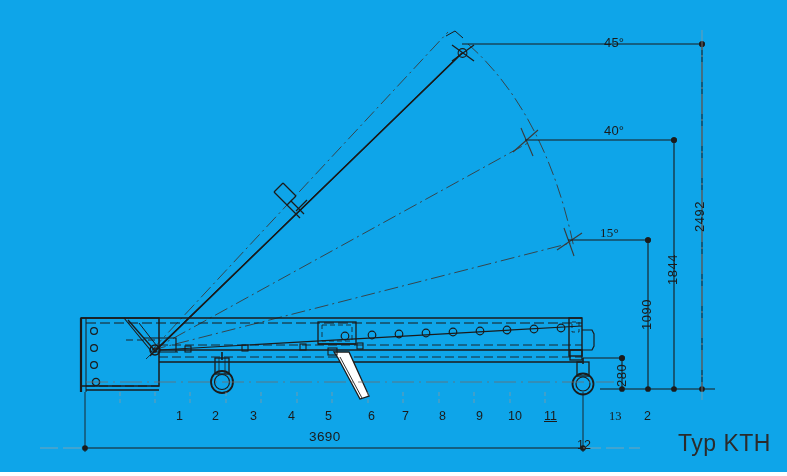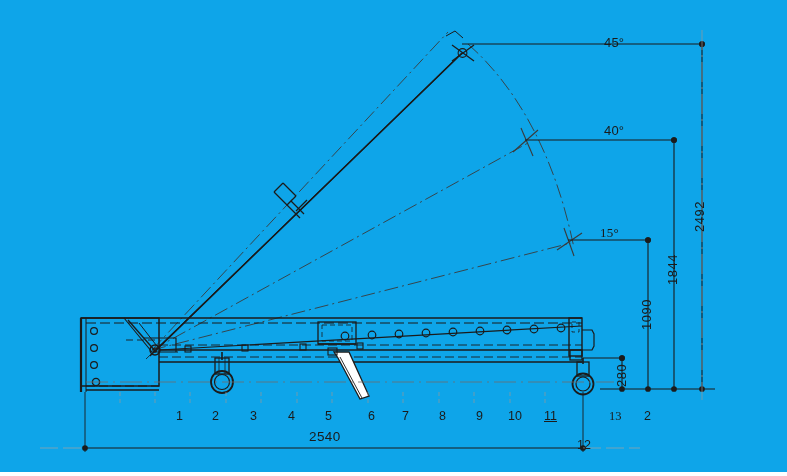--- a/index.html
+++ b/index.html
@@ -265,16 +265,17 @@
   <div class="lbl scale-num" style="left:368px; top:410px;">6</div>
   <div class="lbl scale-num" style="left:402px; top:410px;">7</div>
   <div class="lbl scale-num" style="left:439px; top:410px;">8</div>
   <div class="lbl scale-num" style="left:476px; top:410px;">9</div>
   <div class="lbl scale-num" style="left:508px; top:410px;">10</div>
   <div class="lbl scale-num" style="left:544px; top:410px;text-decoration:underline;">11</div>
   <div class="lbl scale-num" style="left:577px; top:410px;margin-top:29px;">12</div>
   <div class="lbl scale-num" style="left:609px; top:410px;font-family:Liberation Serif, serif;">13</div>
   <div class="lbl scale-num" style="left:644px; top:410px;">2</div>
 
-  <div class="lbl span-lbl" style="left:309px; top:430px;">2540</div>
-
+  <div class="lbl span-lbl" style="left:309px; top:430px;">3690</div>
+
+  <div class="lbl title-lbl" style="left:678px; top:432px;">Typ KTH</div>
 
 </div>
 
 </body></html>

